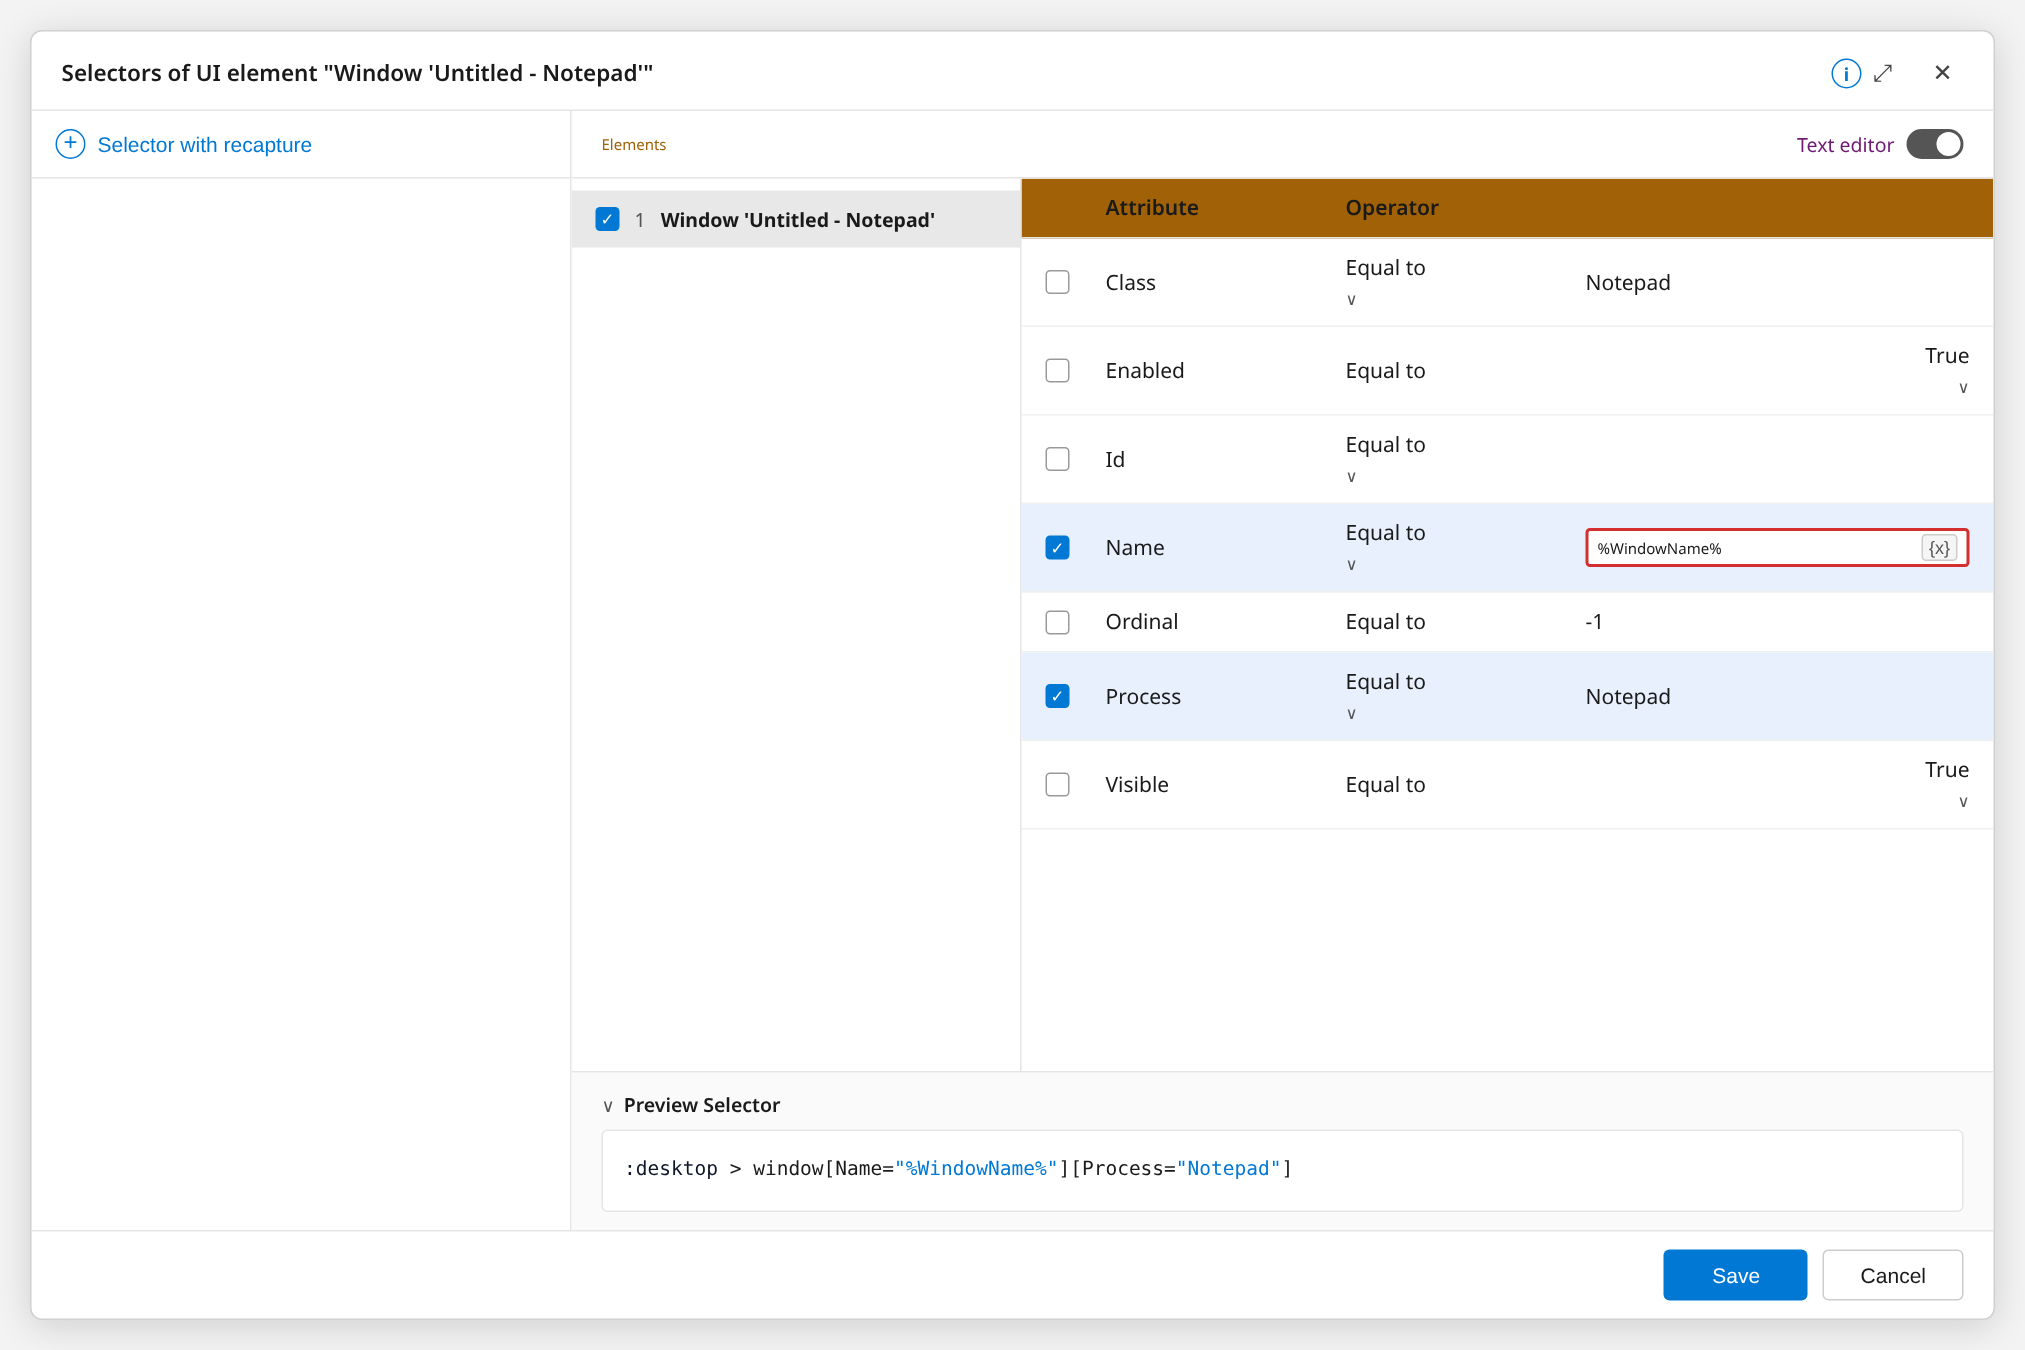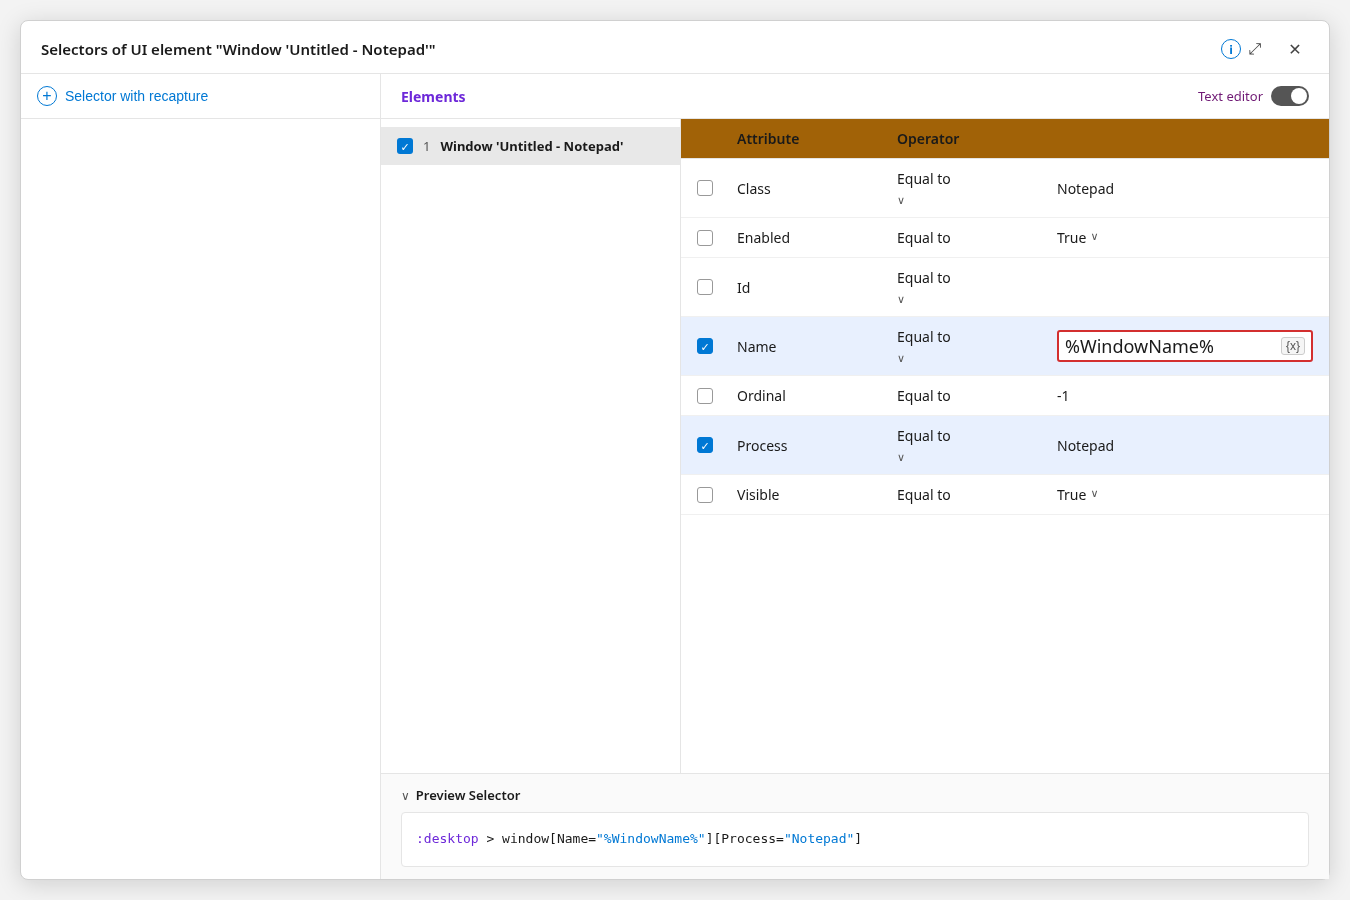--- a/index.html
+++ b/index.html
@@ -135,23 +135,23 @@
       overflow: hidden;
     }
     .right-panel-header {
       display: flex;
       align-items: center;
       justify-content: space-between;
       padding: 12px 20px;
       border-bottom: 1px solid #e5e5e5;
     }
     .elements-label {
-      font-size: 14px;
-      font-weight: 700;
-      color: #6d28d9;
+      font-size: 10px;
+      font-weight: 400;
+      color: #a16207;
     }
     .text-editor-toggle {
       display: flex;
       align-items: center;
       gap: 8px;
       font-size: 13px;
       color: #701a75;
     }
     .toggle-switch {
       width: 38px;
@@ -279,35 +279,36 @@
     }
     .attr-value {
       font-size: 14px;
       color: #1a1a1a;
       display: flex;
       align-items: center;
       gap: 6px;
     }
     .attr-value.has-dropdown {
       display: flex;
-      align-items: flex-start;
+      align-items: flex-end;
       gap: 4px;
+      flex-direction: column;
     }
     .name-value-container {
       display: flex;
       align-items: center;
       border: 2px solid #d32f2f;
       border-radius: 3px;
       padding: 2px 6px;
       background: #fff;
       flex: 1;
       justify-content: space-between;
     }
     .name-value-text {
-      font-size: 18px;
+      font-size: 10px;
       color: #1a1a1a;
     }
     .curly-btn {
       font-size: 12px;
       color: #555;
       border: 1px solid #ccc;
       background: #f5f5f5;
       border-radius: 3px;
       padding: 1px 4px;
       cursor: pointer;
@@ -334,21 +335,21 @@
       font-size: 13px;
       font-weight: 600;
       color: #1a1a1a;
     }
     .preview-code {
       font-family: 'Consolas', monospace;
       font-size: 13px;
       line-height: 1.6;
       padding: 6px 0;
     }
-    .code-desktop { color: #6d28d9; }
+    .code-desktop { color: #0f172a; }
     .code-arrow { color: #1a1a1a; }
     .code-window { color: #1a1a1a; }
     .code-bracket { color: #1a1a1a; }
     .code-attr { color: #1a1a1a; }
     .code-eq { color: #1a1a1a; }
     .code-val { color: #0078d4; }
     
     .footer {
       display: flex;
       justify-content: flex-end;
@@ -519,13 +520,17 @@
           <div class="preview-code">
             <span class="code-desktop">:desktop</span>
             <span class="code-arrow"> &gt; </span>
             <span class="code-window">window</span><span class="code-bracket">[</span><span class="code-attr">Name</span><span class="code-eq">=</span><span class="code-val">"%WindowName%"</span><span class="code-bracket">]</span><span class="code-bracket">[</span><span class="code-attr">Process</span><span class="code-eq">=</span><span class="code-val">"Notepad"</span><span class="code-bracket">]</span>
           </div>
         </div>
       </div>
     </div>
   </div>
 
+  <div class="footer">
+    <button class="btn-save">Save</button>
+    <button class="btn-cancel">Cancel</button>
+  </div>
 </div>
 
 </body></html>

